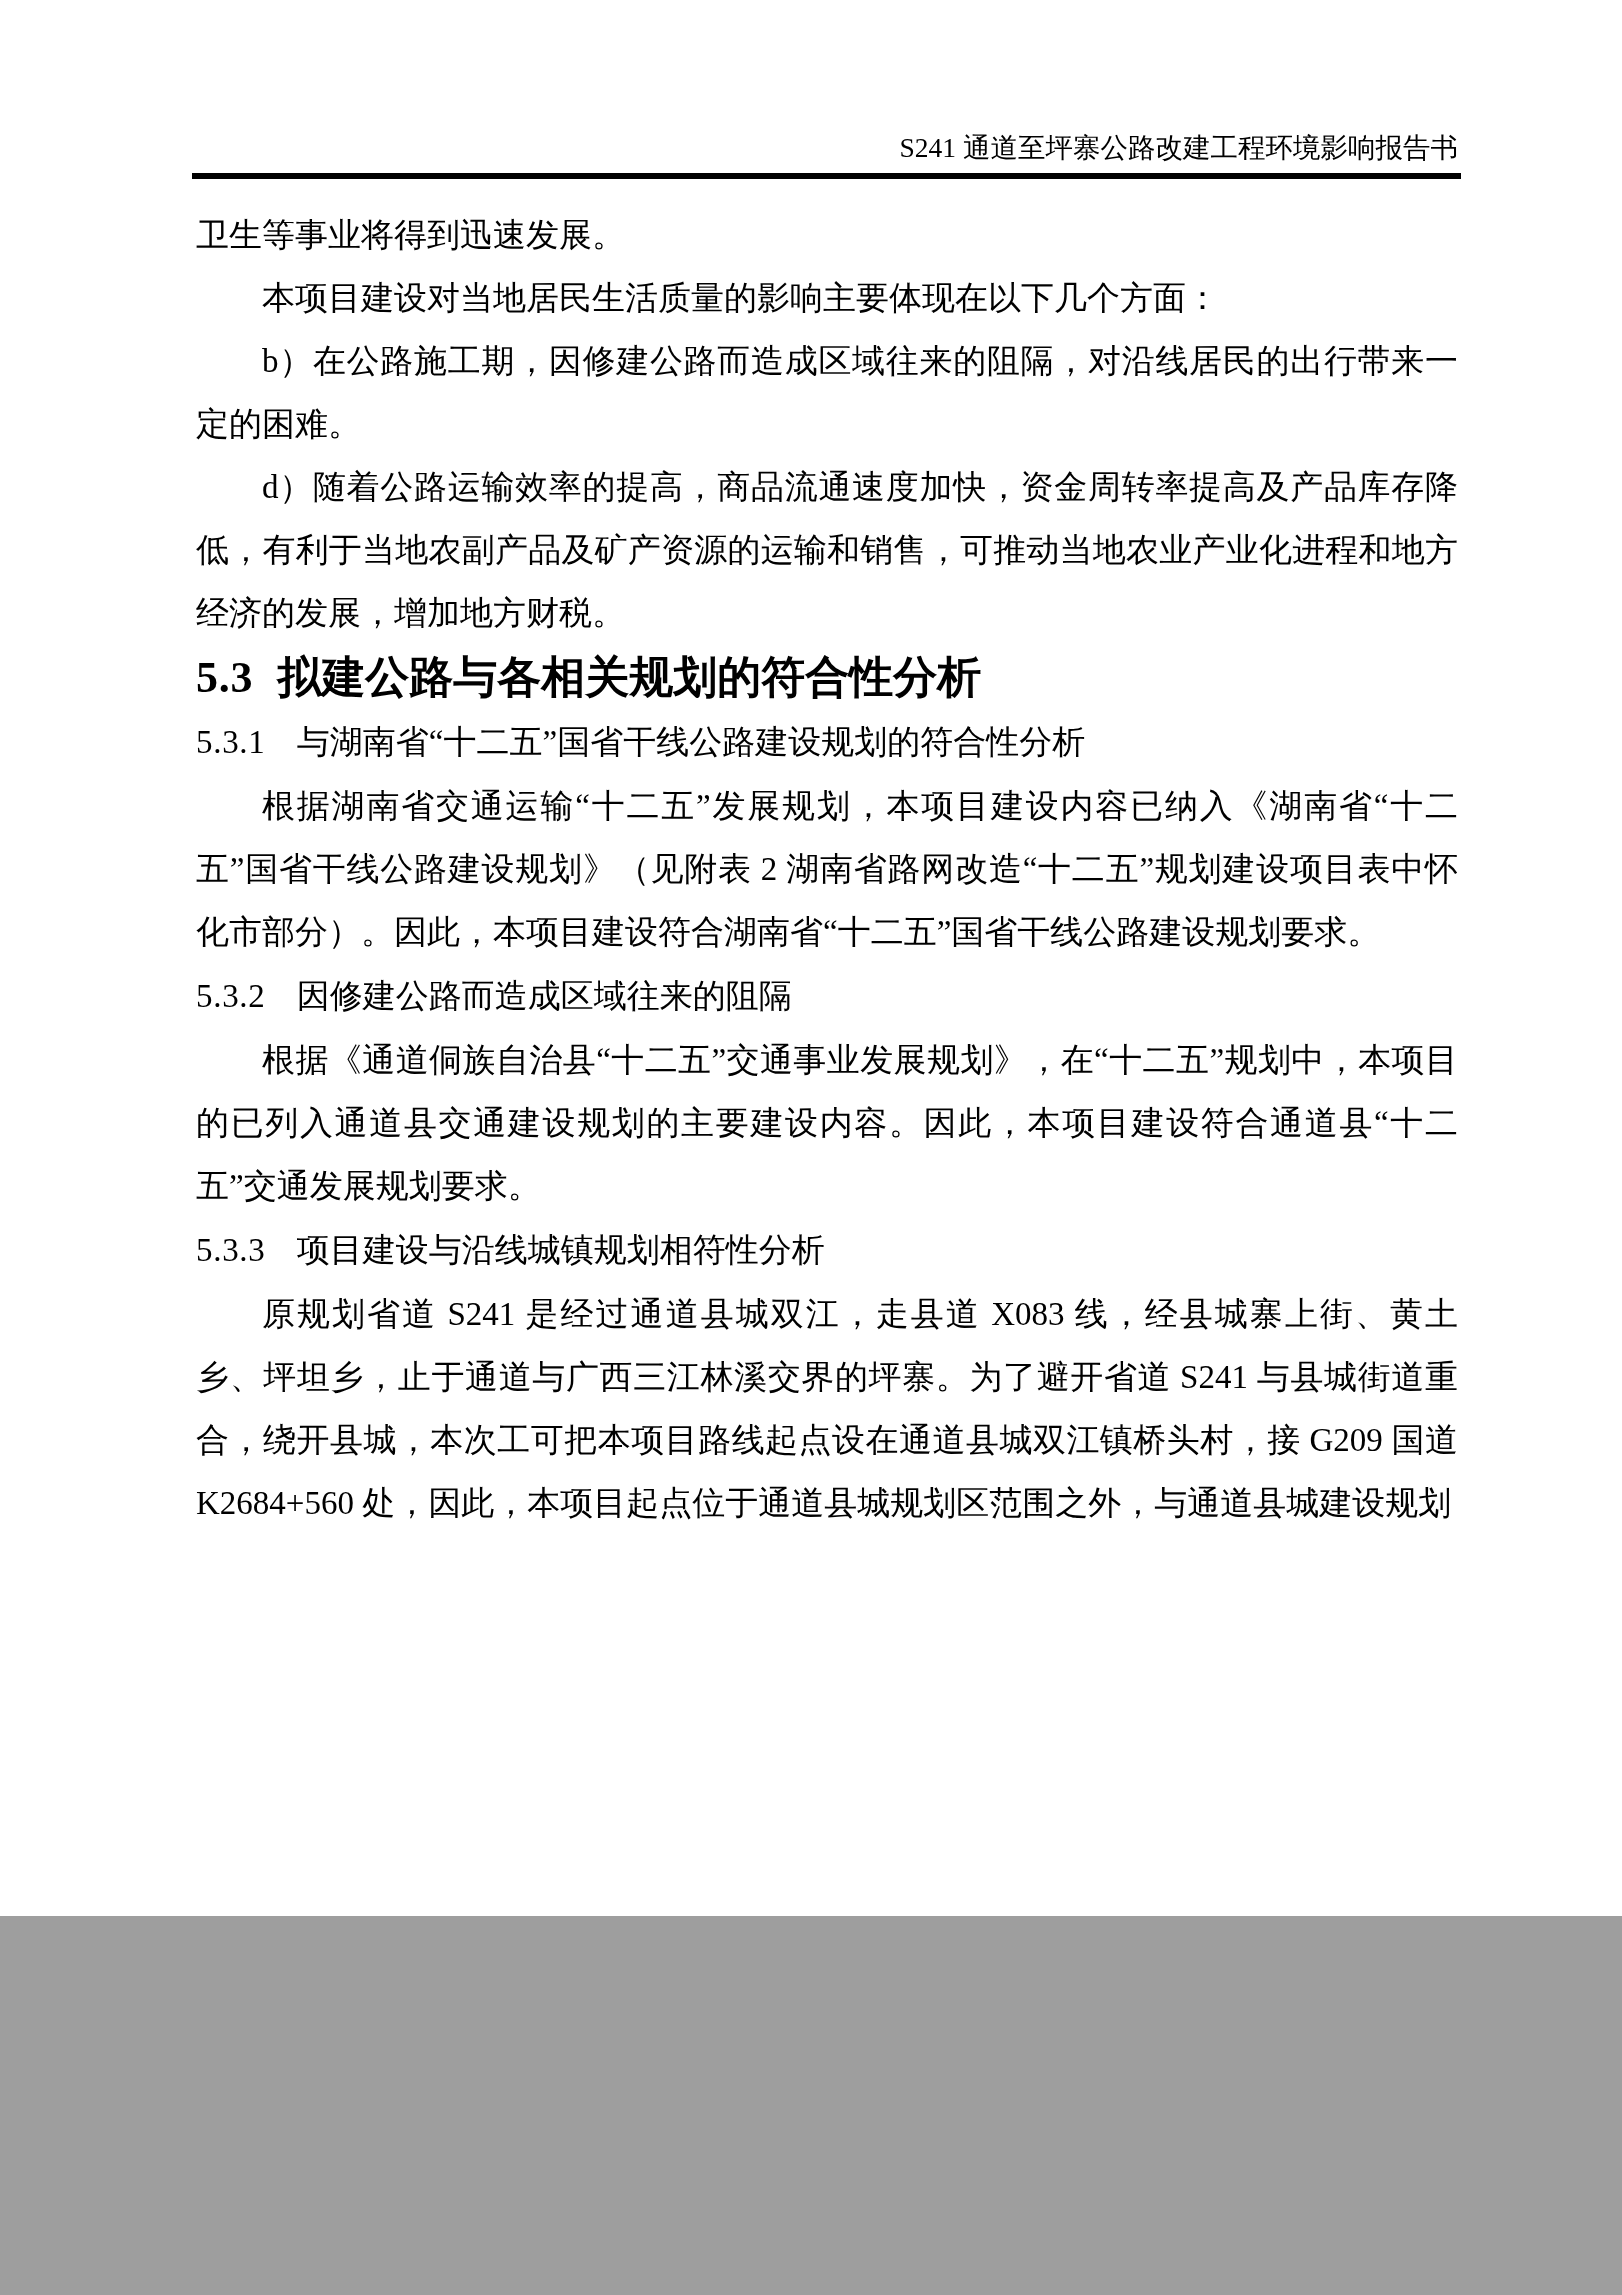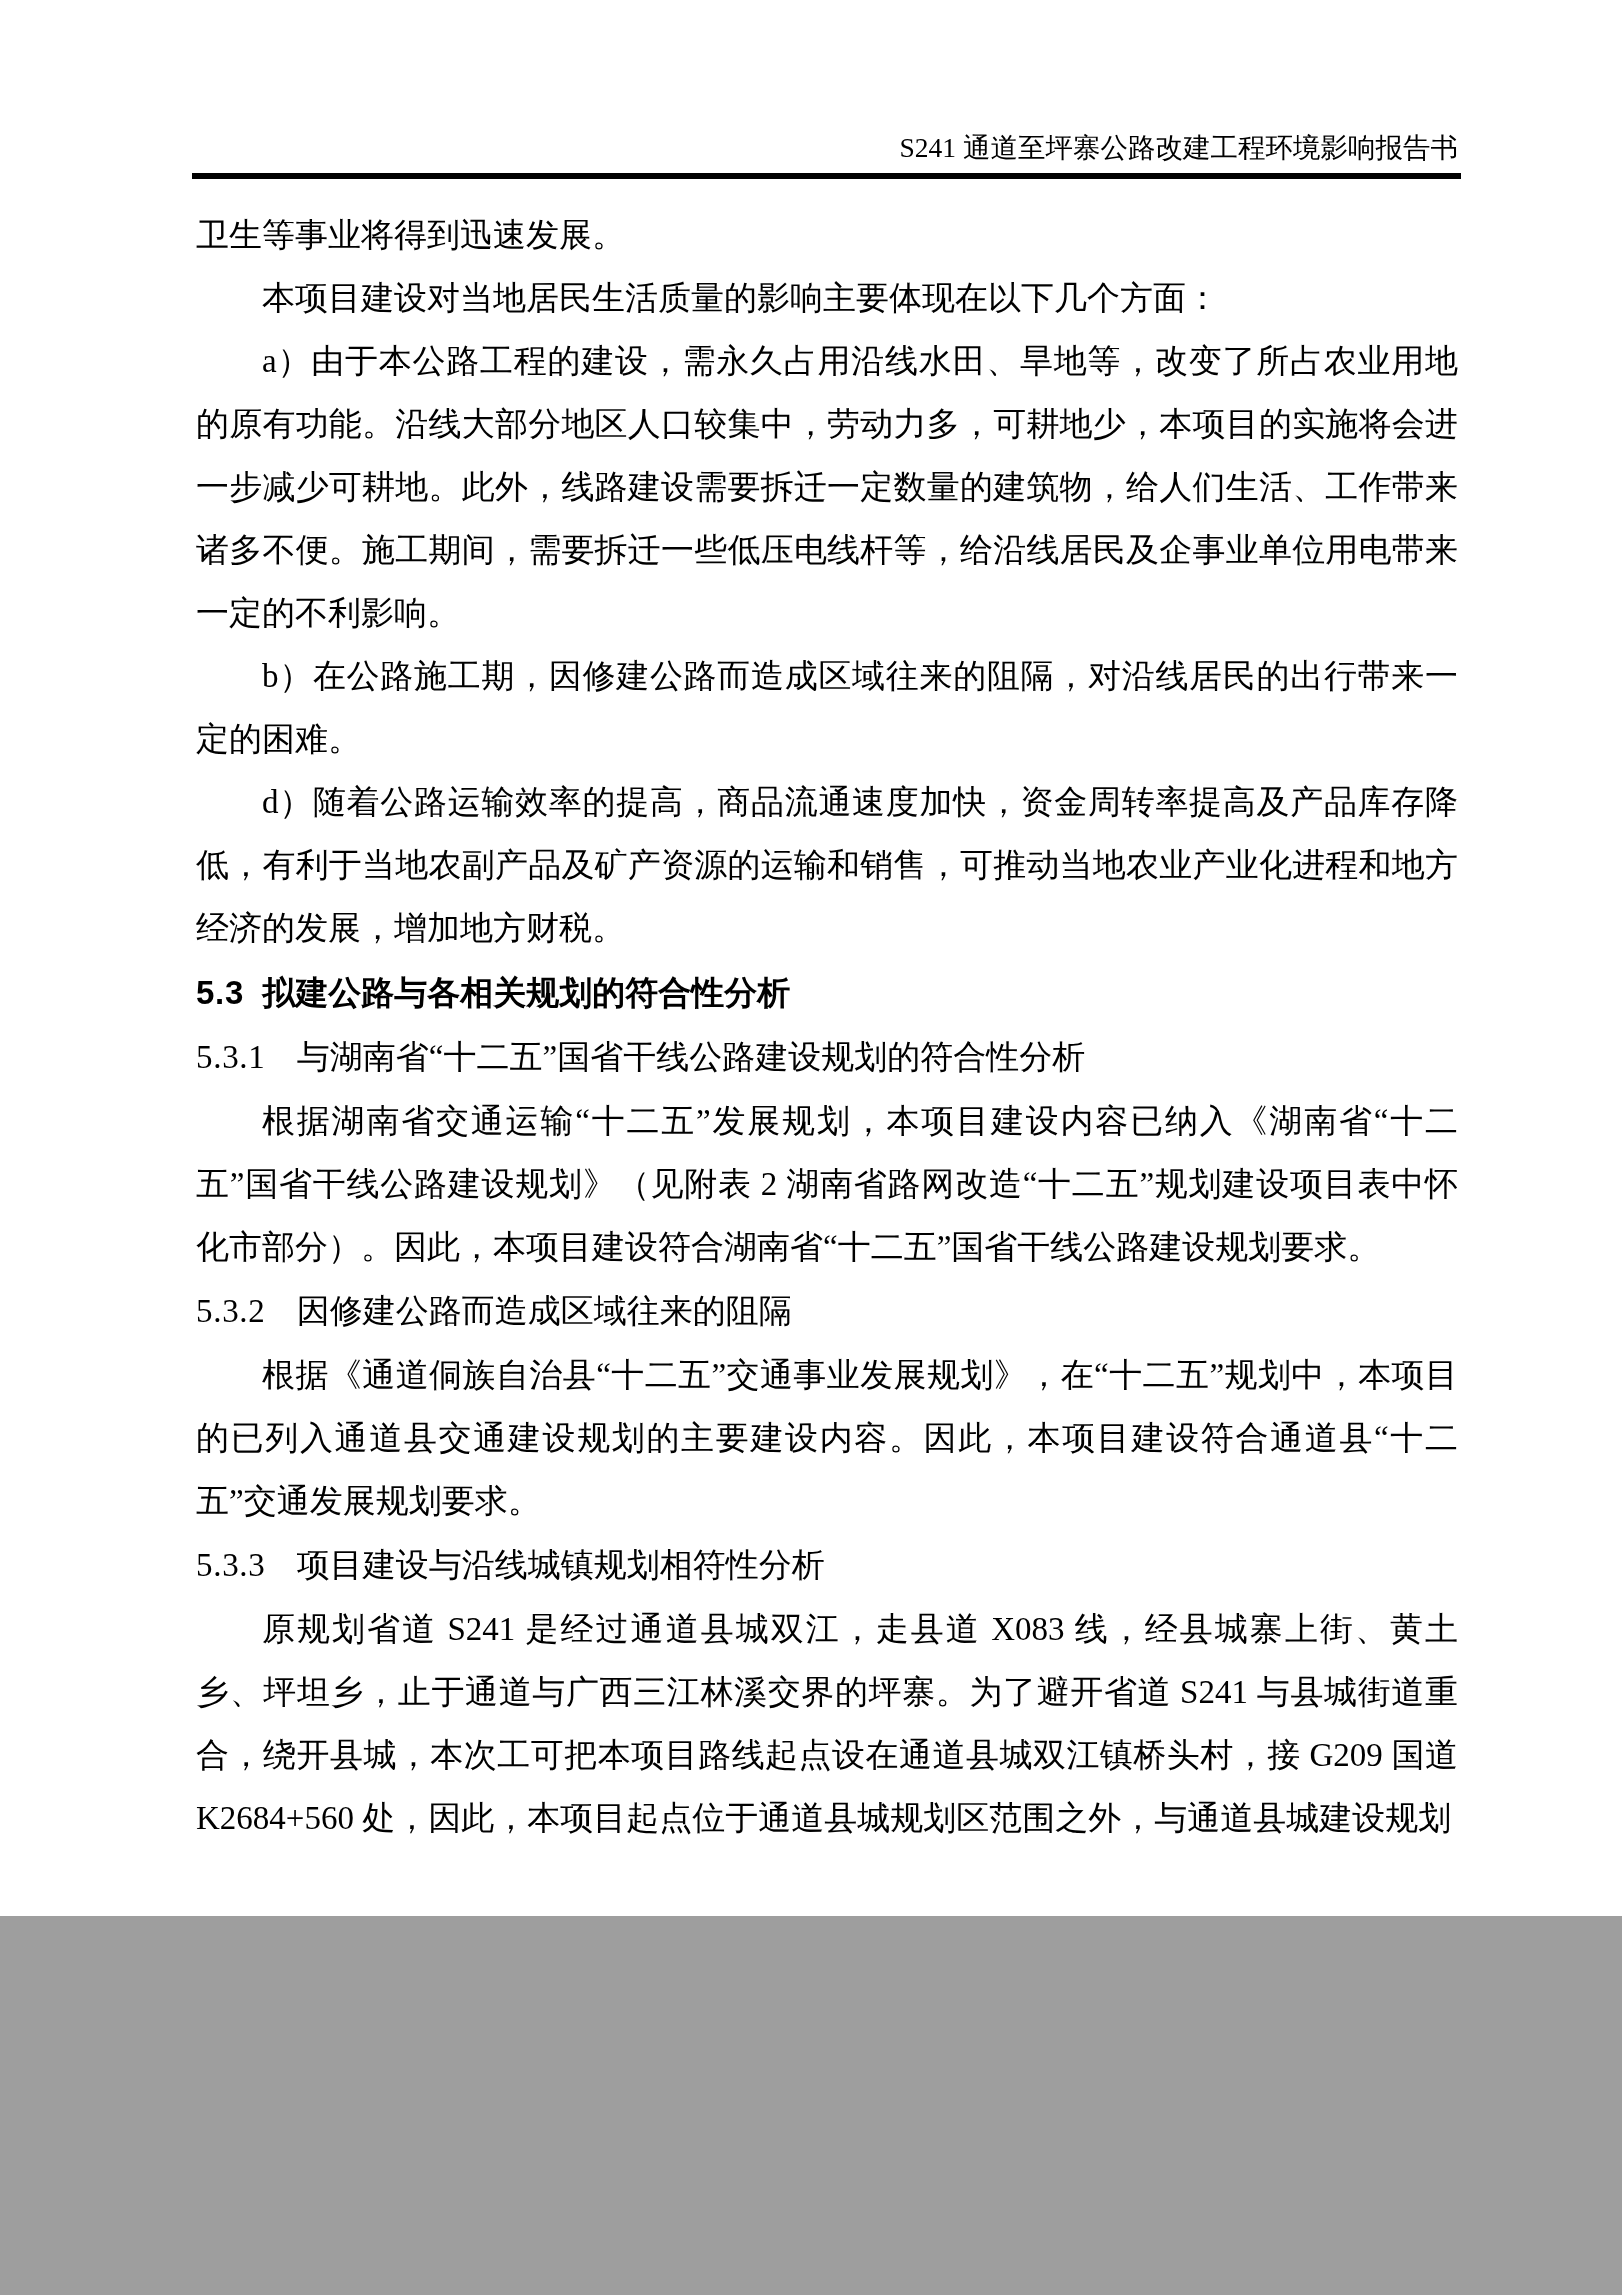--- a/index.html
+++ b/index.html
@@ -47,23 +47,23 @@
   .para {
     font-size: 33px;
     line-height: 63px;
     text-align: justify;
     text-justify: inter-character;
   }
   .indent {
     text-indent: 2em;
   }
   .h2 {
-    font-family: Liberation Sans, sans-serif;
+    font-family: Liberation Serif, serif;
     font-weight: bold;
-    font-size: 33px;
+    font-size: 44px;
     line-height: 65px;
   }
   .h3 {
     font-size: 33px;
     line-height: 65px;
   }
   .h2 .secnum { margin-right: 0.55em; letter-spacing: 0.7px; }
   .h3 .secnum { margin-right: 0.95em; letter-spacing: 0.7px; }
   .footer {
     position: absolute;
@@ -80,21 +80,20 @@
 
 <div class="page">
   <div class="header">
     <span>S241 通道至坪寨公路改建工程环境影响报告书</span>
   </div>
   <div class="header-rule"></div>
 
   <div class="content">
       <p class="para">卫生等事业将得到迅速发展。</p>
       <p class="para indent">本项目建设对当地居民生活质量的影响主要体现在以下几个方面：</p>
-      <p class="para indent">a）由于本公路工程的建设，需永久占用沿线水田、旱地等，改变了所占农业用地的原有功能。沿线大部分地区人口较集中，劳动力多，可耕地少，本项目的实施将会进一步减少可耕地。此外，线路建设需要拆迁一定数量的建筑物，给人们生活、工作带来诸多不便。施工期间，需要拆迁一些低压电线杆等，给沿线居民及企事业单位用电带来一定的不利影响。</p>
       <p class="para indent">b）在公路施工期，因修建公路而造成区域往来的阻隔，对沿线居民的出行带来一定的困难。</p>
       <p class="para indent">d）随着公路运输效率的提高，商品流通速度加快，资金周转率提高及产品库存降低，有利于当地农副产品及矿产资源的运输和销售，可推动当地农业产业化进程和地方经济的发展，增加地方财税。</p>
       <p class="h2"><span class="secnum">5.3</span><span>拟建公路与各相关规划的符合性分析</span></p>
       <p class="h3"><span class="secnum">5.3.1</span><span>与湖南省“十二五”国省干线公路建设规划的符合性分析</span></p>
       <p class="para indent">根据湖南省交通运输“十二五”发展规划，本项目建设内容已纳入《湖南省“十二五”国省干线公路建设规划》（见附表 2 湖南省路网改造“十二五”规划建设项目表中怀化市部分）。因此，本项目建设符合湖南省“十二五”国省干线公路建设规划要求。</p>
       <p class="h3"><span class="secnum">5.3.2</span><span>因修建公路而造成区域往来的阻隔</span></p>
       <p class="para indent">根据《通道侗族自治县“十二五”交通事业发展规划》，在“十二五”规划中，本项目的已列入通道县交通建设规划的主要建设内容。因此，本项目建设符合通道县“十二五”交通发展规划要求。</p>
       <p class="h3"><span class="secnum">5.3.3</span><span>项目建设与沿线城镇规划相符性分析</span></p>
       <p class="para indent">原规划省道 S241 是经过通道县城双江，走县道 X083 线，经县城寨上街、黄土乡、坪坦乡，止于通道与广西三江林溪交界的坪寨。为了避开省道 S241 与县城街道重合，绕开县城，本次工可把本项目路线起点设在通道县城双江镇桥头村，接 G209 国道 K2684+560 处，因此，本项目起点位于通道县城规划区范围之外，与通道县城建设规划</p>
     </div>

